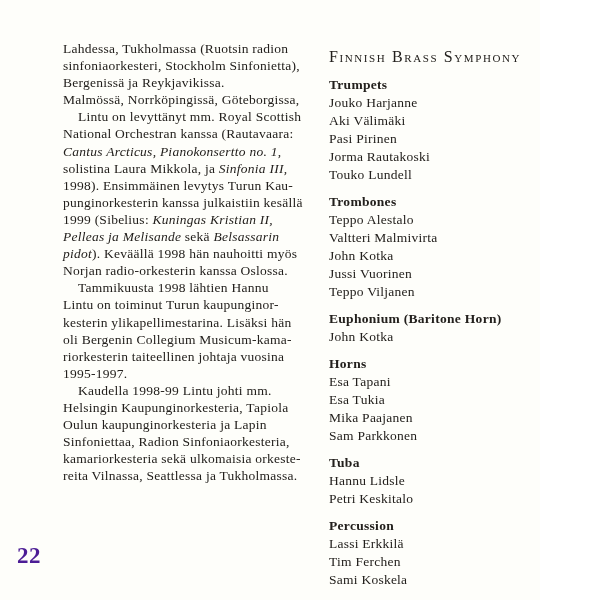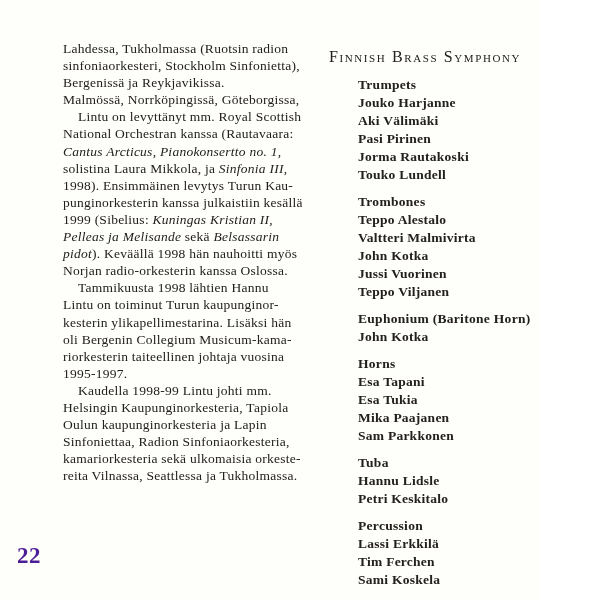--- a/index.html
+++ b/index.html
@@ -44,30 +44,28 @@
   }
   .roster-title {
     font-variant: small-caps;
     font-size: 16px;
     letter-spacing: 1.6px;
     margin-bottom: 10px;
     white-space: nowrap;
   }
   .roster-section {
     margin-top: 9px;
-    margin-left: 29px;
   }
   .section-header {
     font-weight: bold;
     letter-spacing: 0.3px;
     white-space: nowrap;
   }
   .member-name {
     white-space: nowrap;
-    font-weight: bold;
   }
   .page-number {
     position: absolute;
     left: 17px;
     top: 543px;
     font-weight: bold;
     font-size: 23px;
     letter-spacing: 0.5px;
     color: #4c1d95;
   }

